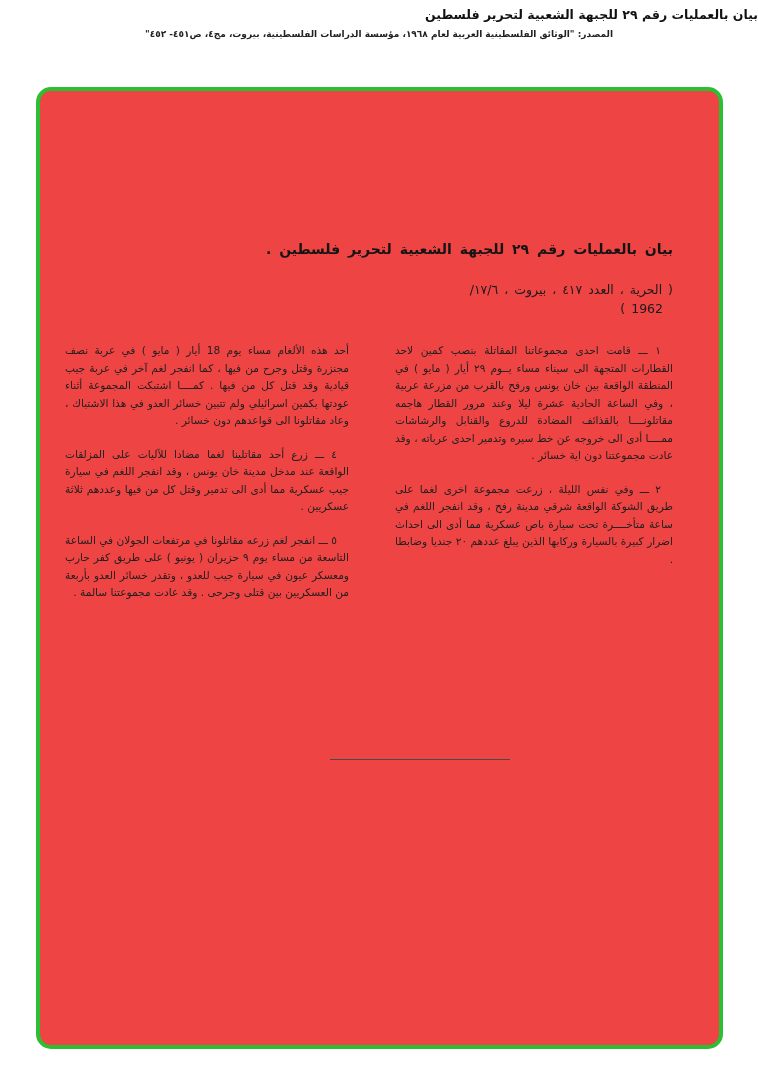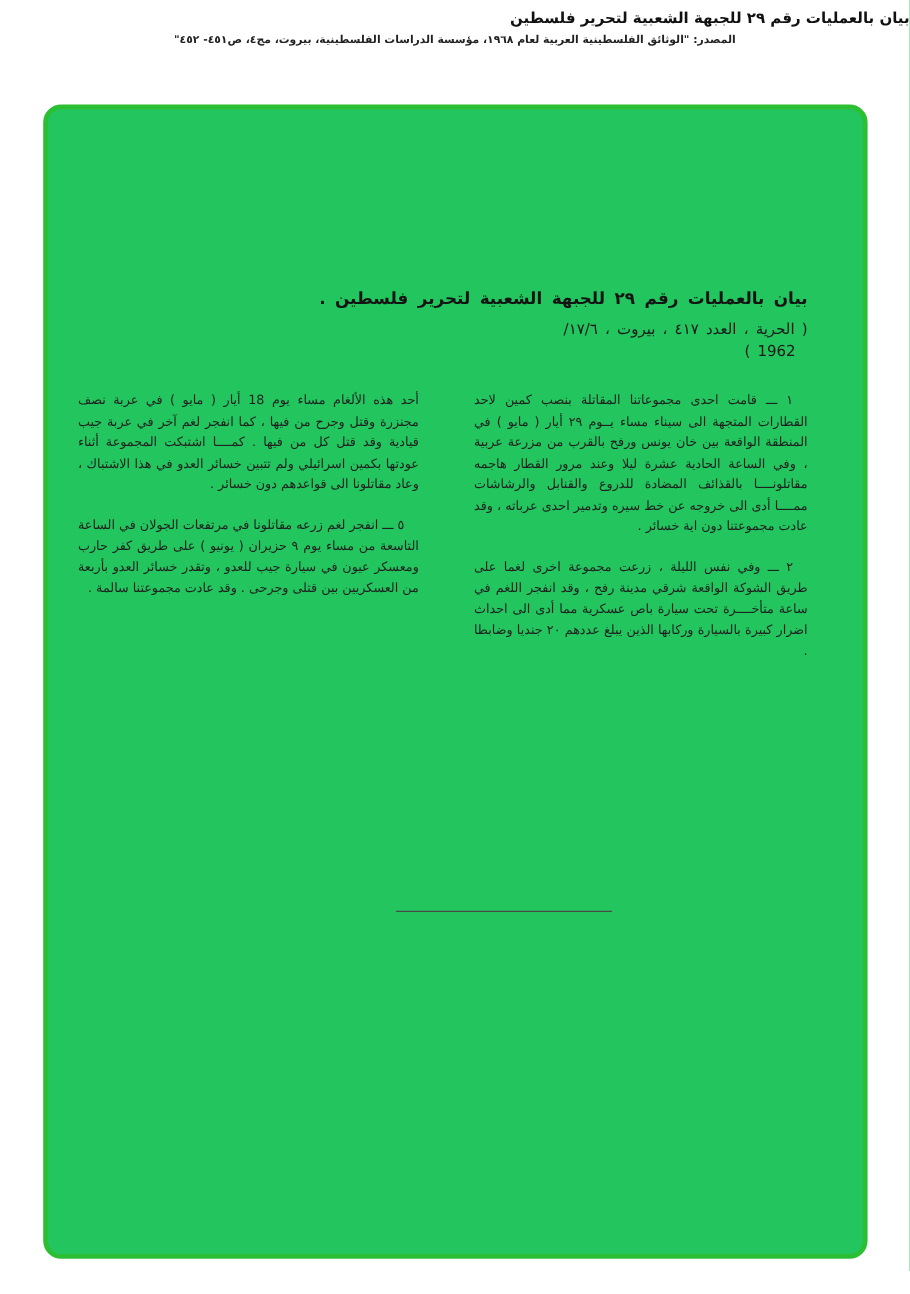--- a/index.html
+++ b/index.html
@@ -11,32 +11,32 @@
     position:absolute;top:7px;left:0;right:0;text-align:right;
     direction:rtl;font-weight:bold;font-size:12.5px;letter-spacing:0;
     color:#111;
   }
   .top-source{
     position:absolute;top:29px;left:0;right:0;text-align:center;
     direction:rtl;font-weight:bold;font-size:9px;color:#222;
   }
   .frame{
     position:absolute;left:36px;top:87px;width:679px;height:954px;
-    border:4px solid #2dbf33;border-radius:15px;background:#22c55e;
+    border:4px solid #2dbf33;border-radius:15px;background:#ef4444;
     box-sizing:content-box;
   }
   .doc{
     position:absolute;left:25px;top:0;width:608px;direction:rtl;
   }
   .doc-title{
     margin:150px 0 0 0;text-align:right;font-size:14px;font-weight:bold;
     word-spacing:3px;color:#141414;
   }
   .doc-subtitle{
-    margin-top:7px;text-align:right;font-size:12.5px;line-height:19px;
+    margin-top:23px;text-align:right;font-size:12.5px;line-height:19px;
     word-spacing:2px;color:#1a1a1a;
   }
   .doc-subtitle .l2{display:block;padding-right:10px;}
   .columns{
     margin-top:24px;display:flex;direction:rtl;gap:46px;
   }
   .col{font-size:10.6px;line-height:17.5px;text-align:justify;color:#1f1f1f;}
   .col p{margin:0 0 16px 0;text-indent:12px;}
   .col-right{width:278px;}
   .col-left{width:284px;}
@@ -65,20 +65,21 @@
 
     <div class="columns">
 
       <div class="col col-right">
         <p>١ ـــ قامت احدى مجموعاتنا المقاتلة بنصب كمين لاحد القطارات المتجهة الى سيناء مساء يــوم ٢٩ أيار ( مايو ) في المنطقة الواقعة بين خان يونس ورفح بالقرب من مزرعة عربية ، وفي الساعة الحادية عشرة ليلا وعند مرور القطار هاجمه مقاتلونــــا بالقذائف المضادة للدروع والقنابل والرشاشات ممــــا أدى الى خروجه عن خط سيره وتدمير احدى عرباته ، وقد عادت مجموعتنا دون اية خسائر .</p>
         <p>٢ ـــ وفي نفس الليلة ، زرعت مجموعة اخرى لغما على طريق الشوكة الواقعة شرقي مدينة رفح ، وقد انفجر اللغم في ساعة متأخــــرة تحت سيارة باص عسكرية مما أدى الى احداث اضرار كبيرة بالسيارة وركابها الذين يبلغ عددهم ٢٠ جنديا وضابطا .</p>
       </div>
 
       <div class="col col-left">
         <p>أحد هذه الألغام مساء يوم 18 أيار ( مايو ) في عربة نصف مجنزرة وقتل وجرح من فيها ، كما انفجر لغم آخر في عربة جيب قيادية وقد قتل كل من فيها . كمــــا اشتبكت المجموعة أثناء عودتها بكمين اسرائيلي ولم تتبين خسائر العدو في هذا الاشتباك ، وعاد مقاتلونا الى قواعدهم دون خسائر .</p>
+        <p>٤ ـــ زرع أحد مقاتلينا لغما مضادا للآليات على المزلقات الواقعة عند مدخل مدينة خان يونس ، وقد انفجر اللغم في سيارة جيب عسكرية مما أدى الى تدمير وقتل كل من فيها وعددهم ثلاثة عسكريين .</p>
         <p>٥ ـــ انفجر لغم زرعه مقاتلونا في مرتفعات الجولان في الساعة التاسعة من مساء يوم ٩ حزيران ( يونيو ) على طريق كفر حارب ومعسكر عيون في سيارة جيب للعدو ، وتقدر خسائر العدو بأربعة من العسكريين بين قتلى وجرحى . وقد عادت مجموعتنا سالمة .</p>
       </div>
 
     </div>
 
     <div class="rule"></div>
   </div>
 </div>
 
 </body></html>

